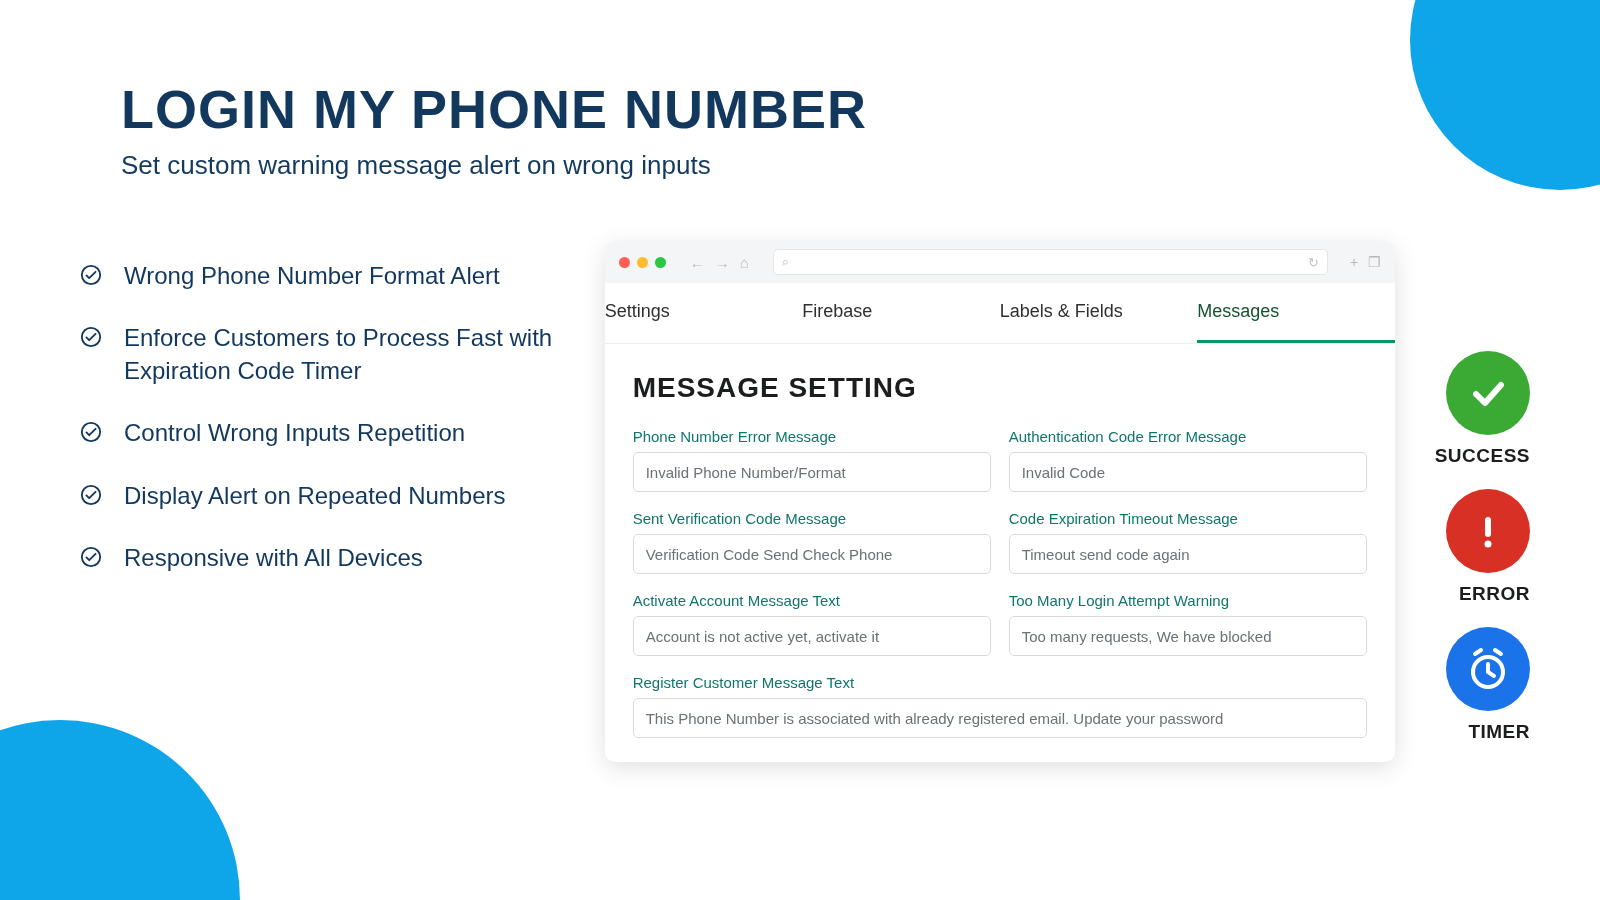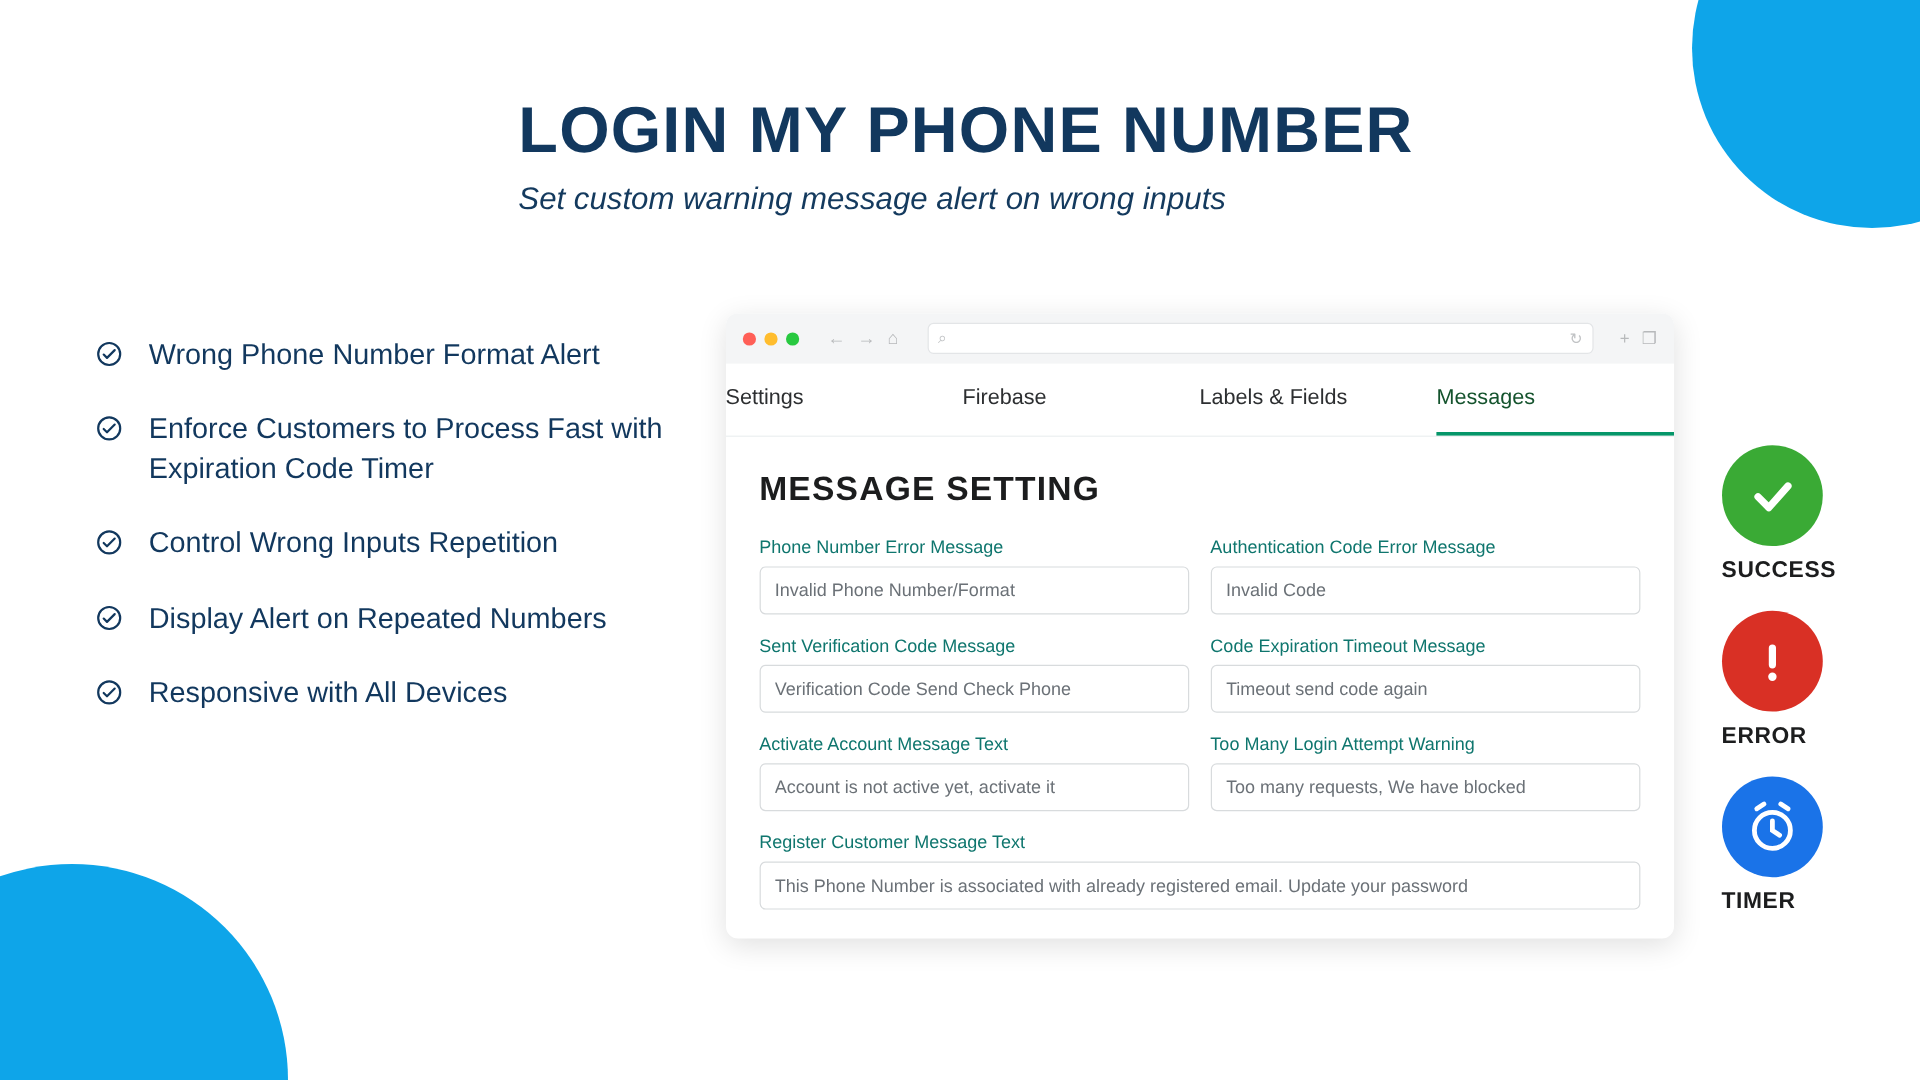--- a/index.html
+++ b/index.html
@@ -23,42 +23,40 @@
   width: 360px; height: 360px;
   border-radius: 50%;
   background: #0ea5e9;
 }
 .page {
   position: relative;
   padding: 78px 70px 0 80px;
 }
 .title-bar {
   display: flex;
-  align-items: center;
-  margin-bottom: 80px;
-  flex-direction: column;
+  align-items: flex-end;
+  margin-bottom: 60px;
 }
 .accent {
   width: 7px;
   background: #0b3b66;
   margin-right: 34px;
 }
 .titles h1 {
   font-size: 54px;
   font-weight: 800;
   letter-spacing: 1px;
   color: #12385e;
   text-transform: uppercase;
 }
 .titles p {
   font-size: 26px;
   color: #143a5e;
   margin-top: 10px;
   font-weight: 400;
-  font-style: italic;
 }
 .content {
   display: flex;
   gap: 40px;
 }
 .features {
   width: 490px;
 }
 .feature {
   display: flex;
@@ -171,21 +169,21 @@
   background: #fff;
 }
 .field input::placeholder { color: #8a9096; }
 
 .badges {
   display: flex;
   flex-direction: column;
   gap: 22px;
   padding-top: 110px;
 }
-.badge { display: flex; flex-direction: column; align-items: flex-start; gap: 10px; }
+.badge { display: flex; flex-direction: column; align-items: flex-end; gap: 10px; }
 .circle {
   width: 84px; height: 84px; border-radius: 50%;
   display: flex; align-items: center; justify-content: center;
 }
 .circle.success { background: #3aaa35; }
 .circle.error   { background: #d93025; }
 .circle.timer   { background: #1a73e8; }
 .badge-label { font-size: 19px; font-weight: 700; color: #1c1d1e; letter-spacing: 0.5px; }
 </style>
 </head>

